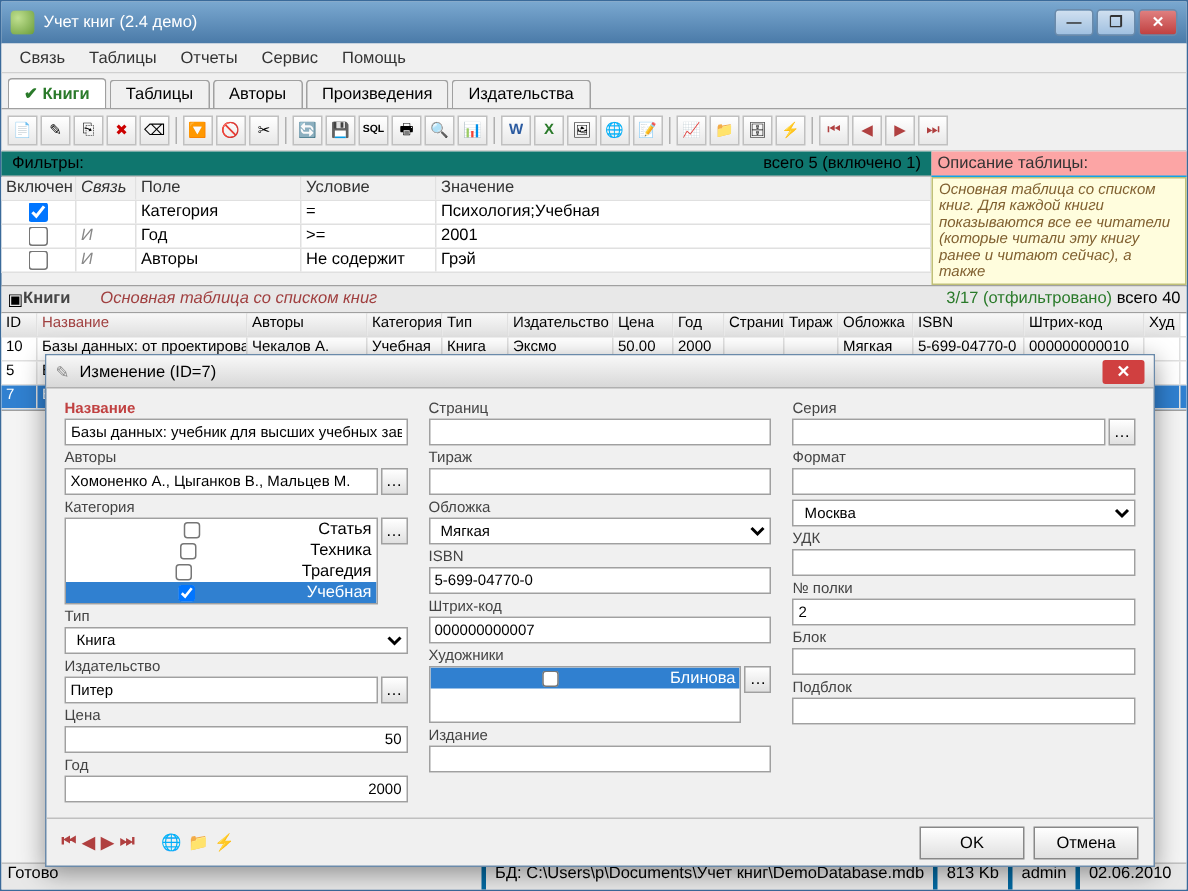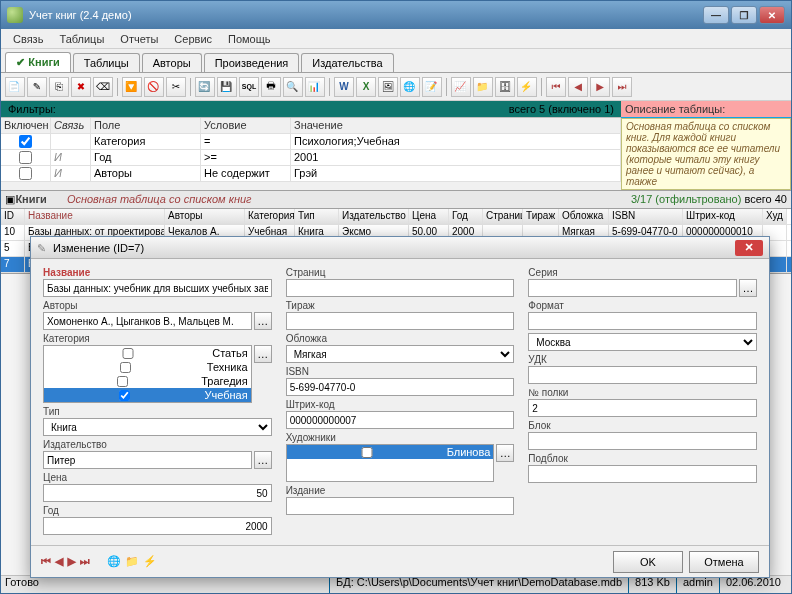--- a/index.html
+++ b/index.html
@@ -61,21 +61,21 @@
 .listbox { height: 58px; border: 1px solid #a0a0a0; background: #fff; overflow: hidden; }
 .listbox .li { padding: 1px 3px; display: flex; align-items: center; gap: 3px; }
 .listbox .li.sel { background: #3080d0; color: #fff; }
 .listbox .li input[type=checkbox] { width: 11px; height: 11px; }
 .listbox.short { height: 38px; }
 .dlgfoot { height: 32px; border-top: 1px solid #c0c0c0; display: flex; align-items: center; padding: 0 10px; }
 .navbtns { display: flex; gap: 4px; }
 .navbtns span { color: #b04040; font-weight: bold; }
 .dlgbtn { width: 70px; height: 22px; border: 1px solid #888; background: linear-gradient(#fff,#e0e0e0); margin-left: 6px; }
 .statusbar { height: 18px; background: #e8e8e8; border-top: 1px solid #c0c0c0; display: flex; padding: 0 4px; font-size: 10px; }
-.statusbar .seg { border-left: 1px solid #0369a1; padding: 0 6px; }
+.statusbar .seg { border-left: 3px solid #0369a1; padding: 0 6px; }
 .filler { flex: 1; background: #f4f4f4; }
 </style>
 </head>
 <body>
 
 <div class="window">
   <div class="titlebar">
     <div class="icon"></div>
     <span>Учет книг (2.4 демо)</span>
     <div class="spacer"></div>

